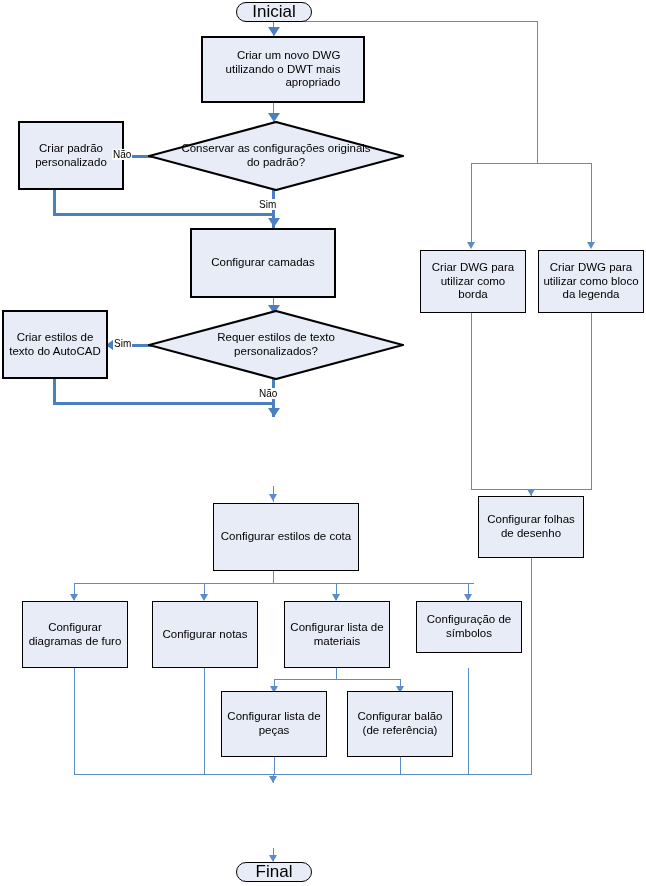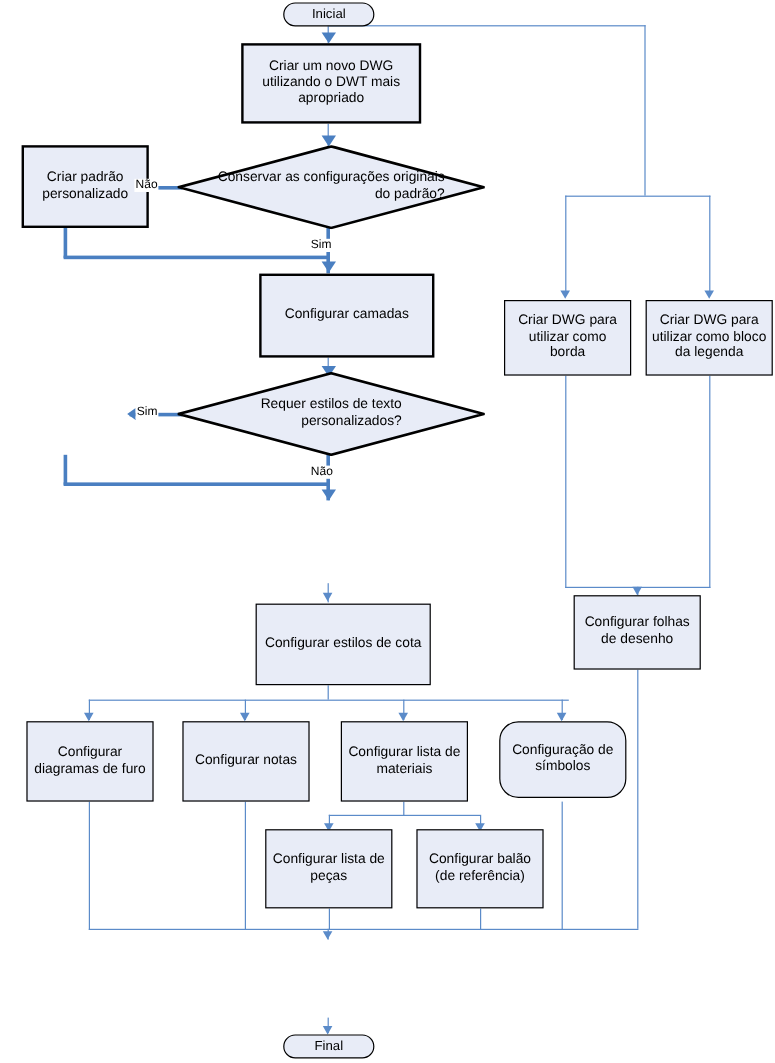--- a/index.html
+++ b/index.html
@@ -40,37 +40,36 @@
     border: 2px solid #000000;
   }
   .node.highlight {
     background: #f9f4c4;
     border: 2px solid #000000;
   }
   .node.terminator {
     background: #e8ecf7;
     border: 1.6px solid #000000;
     border-radius: 999px;
-    font-size: 11px;
+    font-size: 17px;
   }
   .node.decision {
     background: transparent;
     border: none;
     font-size: 11.5px;
   }
   .decision-shape {
     position: absolute;
     inset: 0;
     z-index: 1;
   }
   .decision-label {
     position: relative;
     z-index: 2;
     padding: 0 14px;
-    text-align: right;
   }
   
   .conn {
     position: absolute;
     background: #5b8bc9;
     z-index: 2;
   }
   .conn.h { height: 1px; }
   .conn.v { width: 1px; }
   .conn.thick-h { height: 3px; background: #4a7fc1; }
@@ -186,58 +185,60 @@
   <div class="conn v" style="left:273px; top:848px; height:13px;"></div>
   <div class="arrow down" style="left:269px; top:855px;"></div>
 
   <div class="edge-label" style="left:112px; top:149px;">Não</div>
   <div class="edge-label" style="left:258px; top:199px;">Sim</div>
   <div class="edge-label" style="left:113px; top:338px;">Sim</div>
   <div class="edge-label" style="left:258px; top:388px;">Não</div>
 
   <div class="node terminator" style="left:236px; top:2px; width:76px; height:20px;">Inicial</div>
 
-  <div class="node process thick" style="left:201px; top:36px; width:150px; height:67px;">Criar um novo DWG
+  <div class="node process thick" style="left:201px; top:36px; width:164px; height:67px;text-align:right;">Criar um novo DWG
 utilizando o DWT mais
 apropriado</div>
 
   <div class="node decision" style="left:148px; top:121px; width:256px; height:70px;">
     <svg class="decision-shape" viewBox="0 0 256 70" preserveAspectRatio="none">
       <polygon points="128,1 255,35 128,69 1,35" fill="#e8ecf7" stroke="#000000" stroke-width="2.2"></polygon>
     </svg>
     <span class="decision-label">Conservar as configurações originais
 do padrão?</span>
   </div>
 
   <div class="node process thick" style="left:2px; top:121px; width:106px; height:69px;margin-left:16px;">Criar padrão
 personalizado</div>
 
-  <div class="node process thick" style="left:216px; top:228px; width:146px; height:70px;">Configurar camadas</div>
+  <div class="node process thick" style="left:190px; top:228px; width:146px; height:70px;">Configurar camadas</div>
 
   <div class="node decision" style="left:148px; top:310px; width:256px; height:70px;">
     <svg class="decision-shape" viewBox="0 0 256 70" preserveAspectRatio="none">
       <polygon points="128,1 255,35 128,69 1,35" fill="#e8ecf7" stroke="#000000" stroke-width="2.2"></polygon>
     </svg>
     <span class="decision-label">Requer estilos de texto
 personalizados?</span>
   </div>
 
+  <div class="node process thick" style="left:2px; top:310px; width:106px; height:69px;">Criar estilos de
+texto do AutoCAD</div>
 
 
   <div class="node process" style="left:201px; top:503px; width:146px; height:68px;margin-left:12px;">Configurar estilos de cota</div>
 
   <div class="node process" style="left:22px; top:601px; width:106px; height:67px;">Configurar
 diagramas de furo</div>
 
   <div class="node process" style="left:152px; top:601px; width:106px; height:67px;">Configurar notas</div>
 
   <div class="node process" style="left:284px; top:601px; width:106px; height:67px;">Configurar lista de
 materiais</div>
 
-  <div class="node process" style="left:416px; top:601px; width:106px; height:64px;border-radius:16px;">Configuração de
+  <div class="node process" style="left:416px; top:601px; width:106px; height:52px;">Configuração de
 símbolos</div>
 
   <div class="node process" style="left:221px; top:691px; width:106px; height:66px;">Configurar lista de
 peças</div>
 
   <div class="node process" style="left:347px; top:691px; width:106px; height:66px;">Configurar balão
 (de referência)</div>
 
   <div class="node process" style="left:420px; top:250px; width:106px; height:63px;">Criar DWG para
 utilizar como

